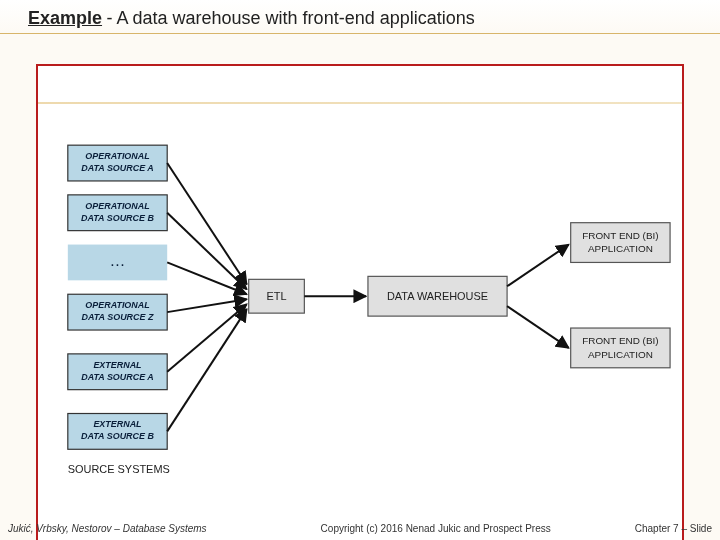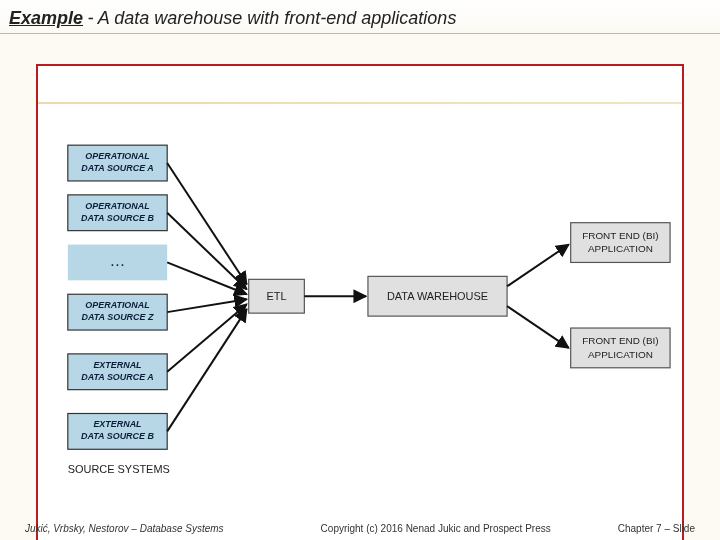--- a/index.html
+++ b/index.html
@@ -4,24 +4,23 @@
 <style>
   * { box-sizing: border-box; margin: 0; padding: 0; }
   body {
     width: 720px; height: 540px;
     background: #fdfaf4;
     font-family: Arial, Helvetica, sans-serif;
     position: relative;
     overflow: hidden;
   }
   .title-bar {
-    padding: 8px 10px 4px 9px;
+    padding: 8px 10px 4px 28px;
     border-bottom: 1px solid #d8b56a;
     background: linear-gradient(#ffffff, #fdfaf4);
-    font-style: italic;
   }
   .title-bar .t-strong {
     font-weight: bold;
     text-decoration: underline;
     color: #222;
     font-size: 18px;
   }
   .title-bar .t-rest {
     color: #222;
     font-size: 18px;
@@ -50,21 +49,21 @@
   .lab-small { font: 10px Arial; fill: #222; }
   .sec-label { font: 11px Arial; fill: #222; }
   .arrow { stroke: #111; stroke-width: 2; fill: none; marker-end: url(#ah); }
 
   .footer {
     position: absolute;
     left: 0; right: 0; bottom: 6px;
     display: flex; justify-content: space-between;
     font: italic 10px Arial;
     color: #333;
-    padding: 0 25px;
+    padding: 0 8px;
   }
   .footer .mid { font-style: normal; margin-left: 30px; }
   .footer .right { font-style: normal; }
 </style>
 </head>
 <body>
 
 <div class="title-bar">
   <span class="t-strong">Example</span>
   <span class="t-rest"> - A data warehouse with front-end applications</span>

